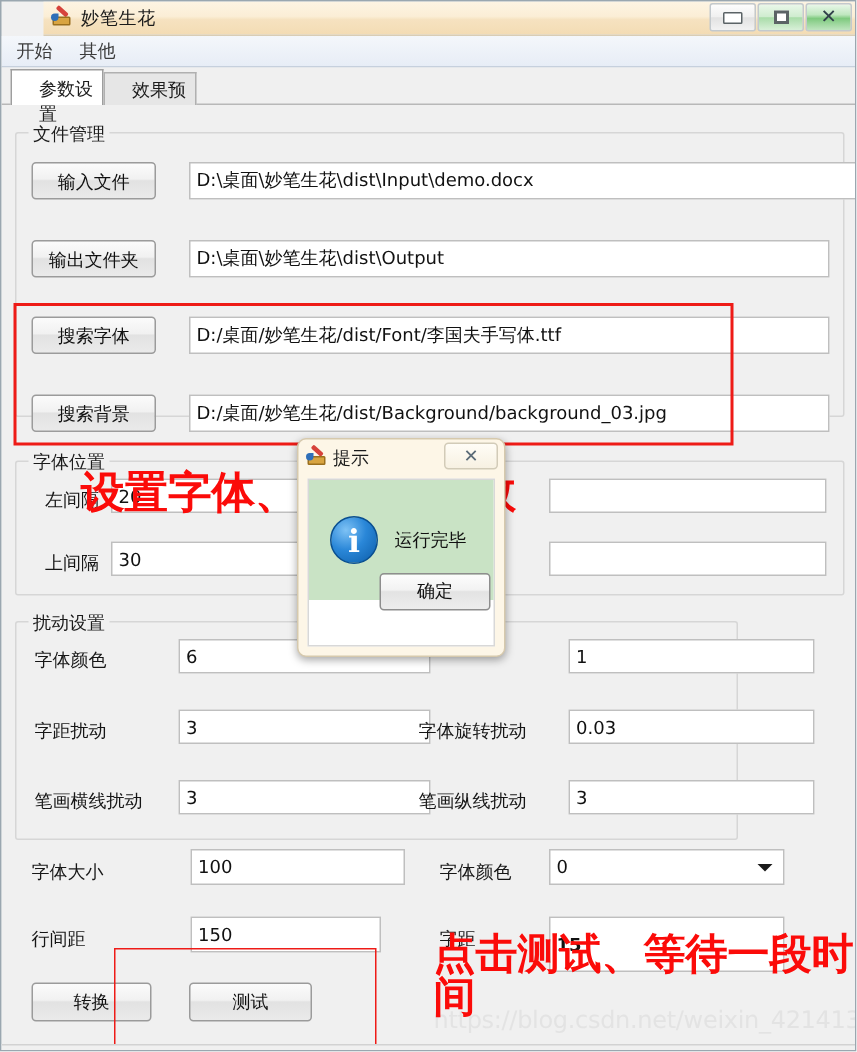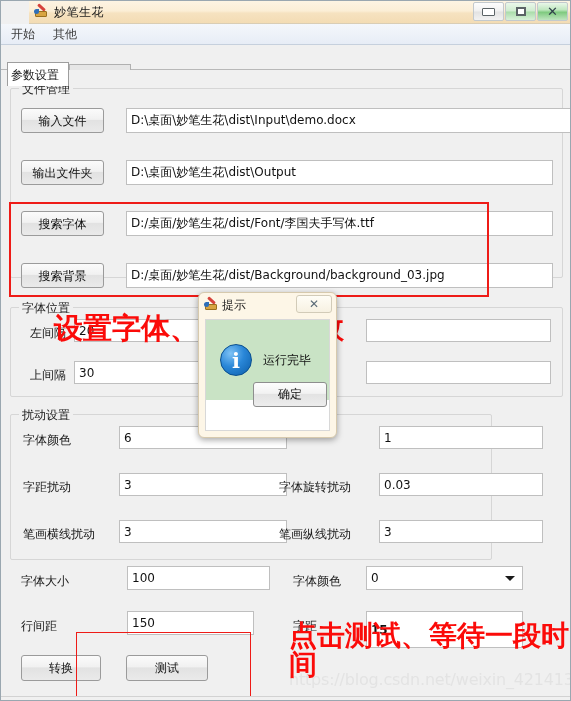--- a/index.html
+++ b/index.html
@@ -92,27 +92,26 @@
     background: #f0f0f0;
     border-bottom: 1px solid #b8b8b8;
     padding-left: 6px;
     box-sizing: border-box;
   }
   .tab {
     position: absolute;
     top: 3px;
     height: 22px;
     box-sizing: border-box;
-    padding: 3px 6px 0 3px;
+    padding: 3px 6px 0 18px;
     font-size: 12px;
     border: 1px solid #b0b0b0;
     border-bottom: none;
     background: #e6e6e6;
     color: #1b1b1b;
-    margin-top: 16px;
   }
   .tab.active {
     background: #ffffff;
     top: 1px;
     height: 24px;
     z-index: 3;
     border-color: #9e9e9e;
     font-weight: normal;
     padding-top: 4px;
   }

